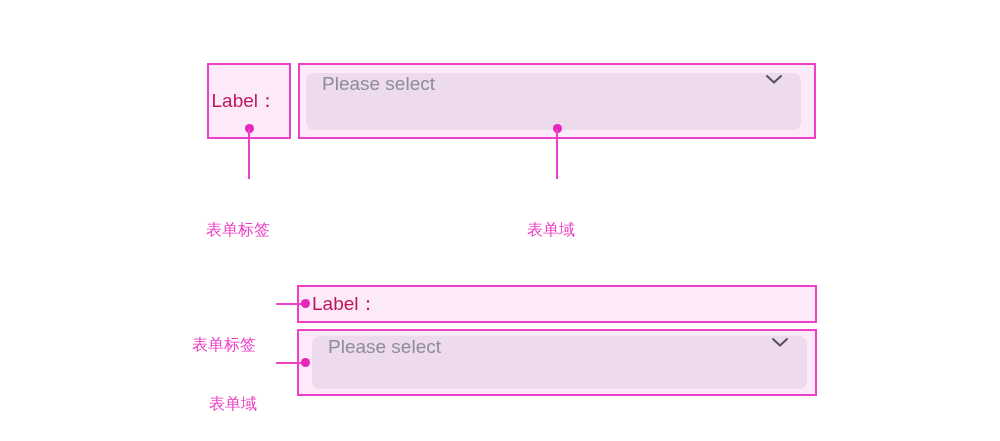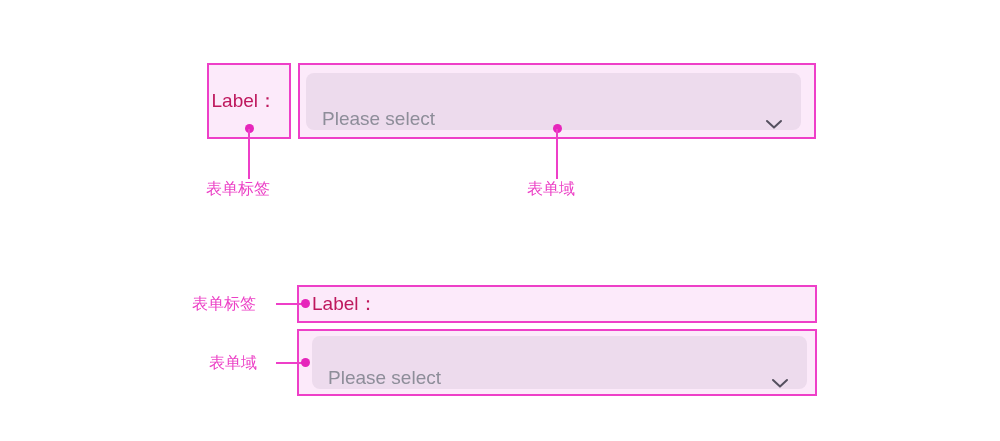--- a/index.html
+++ b/index.html
@@ -23,21 +23,22 @@
     height: 441px;
   }
 
   
   .anno-text {
     position: absolute;
     color: #ec41c6;
     font-size: 16px;
     line-height: 20px;
     white-space: nowrap;
-    font-family: Liberation Sans, sans-serif;
+    font-family: Liberation Mono, monospace;
+    margin-top: 42px;
   }
   .anno-line-v {
     position: absolute;
     width: 2px;
     background: #ee3fc8;
   }
   .anno-line-h {
     position: absolute;
     height: 2px;
     background: #ee3fc8;
@@ -71,21 +72,21 @@
   }
   .label-cell.left {
     justify-content: flex-start;
   }
 
   .select-widget {
     position: absolute;
     background: #eddbed;
     border-radius: 8px;
     display: flex;
-    align-items: flex-end;
+    align-items: flex-start;
     box-sizing: border-box;
   }
   .select-placeholder {
     color: #8d8d99;
     font-size: 19px;
     font-family: "Liberation Sans", "DejaVu Sans", sans-serif;
     white-space: nowrap;
     flex: 1 1 auto;
   }
   .chevron {

